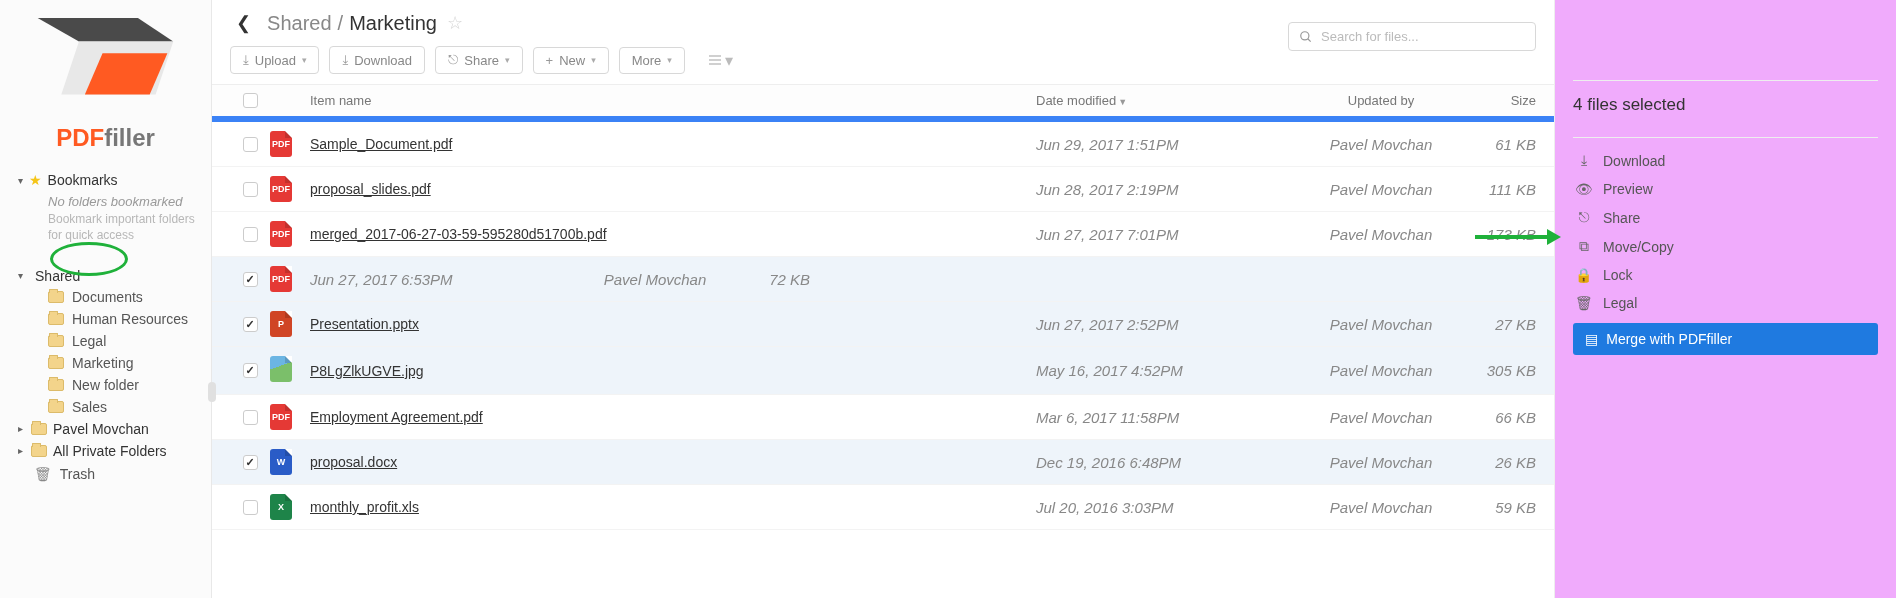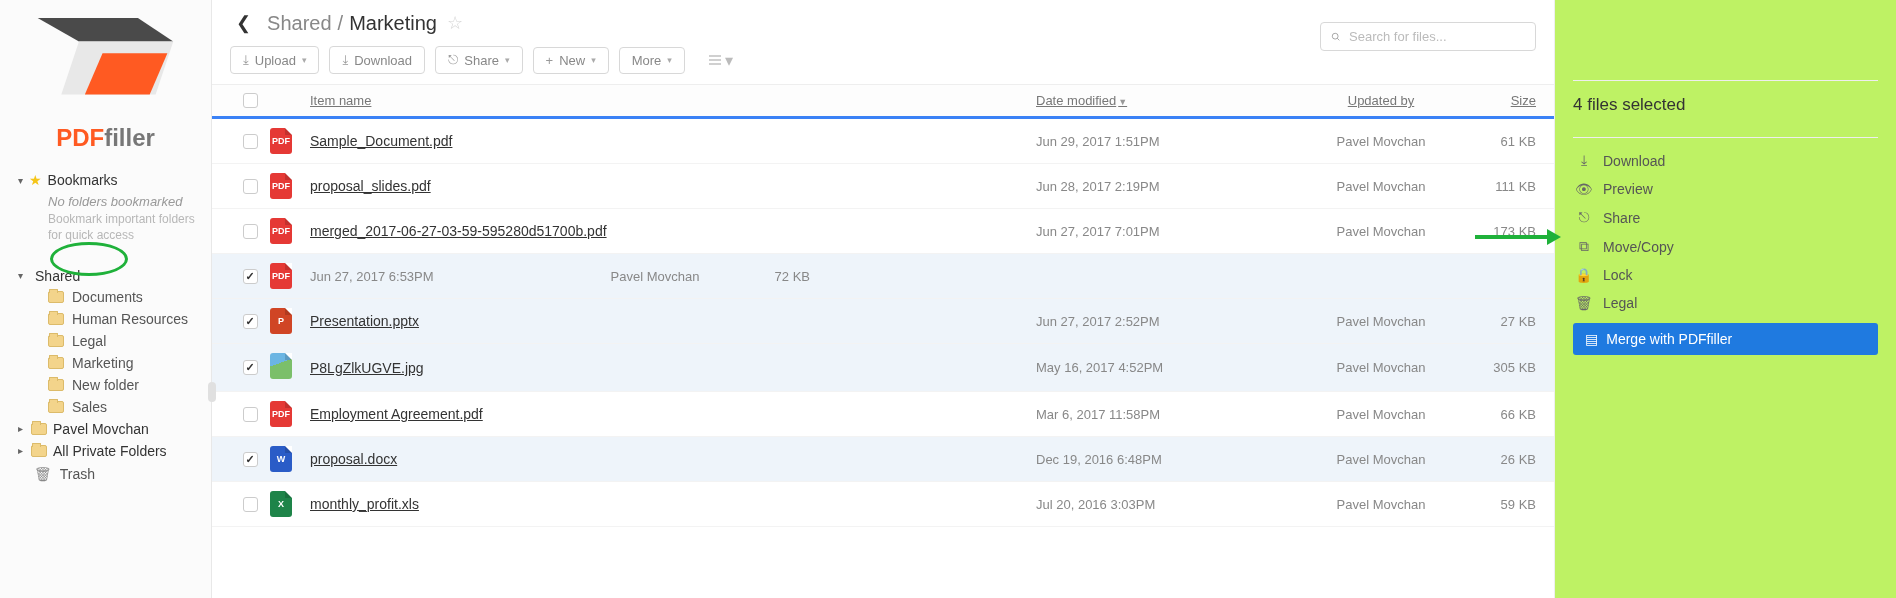--- a/index.html
+++ b/index.html
@@ -45,55 +45,55 @@
 .toolbar-row { display: flex; align-items: center; padding: 0 18px 10px 18px; gap: 10px; }
 .tb-btn { display: inline-flex; align-items: center; gap: 6px; background: #fff; border: 1px solid #d8d8d8; border-radius: 4px; padding: 5px 12px; font-size: 13px; color: #888; cursor: default; }
 .tb-btn .caret-sm { font-size: 9px; color: #aaa; }
 .tb-btn .ico { color: #999; }
 .tb-view { display: inline-flex; align-items: center; gap: 4px; color: #bbb; padding: 4px 8px; margin-left: 6px; }
 .grid-lines { display: flex; flex-direction: column; gap: 2px; }
 .grid-lines span { width: 12px; height: 2px; background: #d0d0d0; display: block; }
 
 
 .search-wrap { position: absolute; right: 18px; top: 22px; }
-.search { display: flex; align-items: center; border: 1px solid #d8d8d8; border-radius: 4px; background: #fff; padding: 6px 10px; width: 216px; gap: 8px; }
+.search { display: flex; align-items: center; border: 1px solid #d8d8d8; border-radius: 4px; background: #fff; padding: 6px 10px; width: 248px; gap: 8px; }
 .search svg { width: 14px; height: 14px; stroke: #999; }
 .search input { border: none; outline: none; font-size: 13px; color: #555; flex: 1; }
 .search input::placeholder { color: #bbb; }
 
 
 .table-wrap { border-top: 1px solid #eee; }
-.thead { display: flex; align-items: center; padding: 8px 18px; font-size: 13px; color: #777; border-bottom: 3px solid #3b82f6; background: #fdfdfd; text-decoration: underline; }
+.thead { display: flex; align-items: center; padding: 8px 18px; font-size: 13px; color: #777; border-bottom: 6px solid #3b82f6; background: #fdfdfd; }
 .col-chk { width: 40px; display: flex; justify-content: center; }
 .col-ico { width: 40px; }
 .col-name { flex: 1; }
 .col-date { width: 260px; }
 .col-user { width: 170px; text-align: center; }
 .col-size { width: 70px; text-align: right; }
 .sort-caret { font-size: 9px; color: #999; margin-left: 2px; }
 
 .trow { display: flex; align-items: center; padding: 9px 18px; font-size: 14px; color: #555; border-bottom: 1px solid #f3f3f3; cursor: pointer; }
 .trow.selected { background: #eef4fa; }
 .trow .col-name { color: #333; text-decoration: underline; }
-.trow .col-date, .trow .col-user, .trow .col-size { color: #888; font-size: 13px; }
+.trow .col-date, .trow .col-user, .trow .col-size { color: #888; font-size: 15px; font-style: italic; }
 
 .chk { width: 15px; height: 15px; border: 1px solid #ccc; border-radius: 3px; background: #fff; display: inline-flex; align-items: center; justify-content: center; font-size: 11px; color: #3a3a3a; }
 .chk.checked::after { content: "✓"; font-weight: bold; color: #333; }
 
 
 .fico { width: 22px; height: 26px; border-radius: 3px; display: inline-flex; align-items: center; justify-content: center; font-size: 9px; font-weight: 700; color: #fff; position: relative; }
 .fico::after { content: ""; position: absolute; top: 0; right: 0; width: 0; height: 0; border-top: 7px solid #fff; border-left: 7px solid rgba(0,0,0,0.15); }
 .fico.pdf { background: #e53935; }
 .fico.ppt { background: #d04525; }
 .fico.doc { background: #2a5cc7; }
 .fico.xls { background: #1e8449; }
 .fico.img { background: linear-gradient(160deg,#6bb5e3 40%, #7bbf6a 40%); }
 
 
-.rpanel { width: 342px; border-left: 1px solid #eee; padding: 80px 18px 0 18px; background: #bef264; display: flex; flex-direction: column; position: relative; }
+.rpanel { width: 342px; border-left: 1px solid #eee; padding: 80px 18px 0 18px; background: #f0abfc; display: flex; flex-direction: column; position: relative; }
 .rp-heading-sep { border-top: 1px solid #eee; margin-bottom: 14px; }
 .rp-title { font-size: 17px; color: #333; margin-bottom: 14px; }
 .rp-sep { border-top: 1px solid #eee; margin: 8px 0; }
 .rp-item { display: flex; align-items: center; gap: 10px; padding: 6px 2px; font-size: 14px; color: #555; cursor: pointer; }
 .rp-item .ri { width: 18px; color: #666; display: inline-flex; justify-content: center; }
 .rp-merge { display: flex; align-items: center; gap: 8px; background: #1f7ae0; color: #fff; padding: 8px 12px; border-radius: 3px; font-size: 14px; cursor: pointer; margin-top: 6px; }
 .rp-merge .ri { color: #fff; }
 
 .green-arrow { position: absolute; left: -80px; top: 228px; width: 86px; height: 18px; pointer-events: none; }
 .green-arrow svg { width: 86px; height: 18px; }

